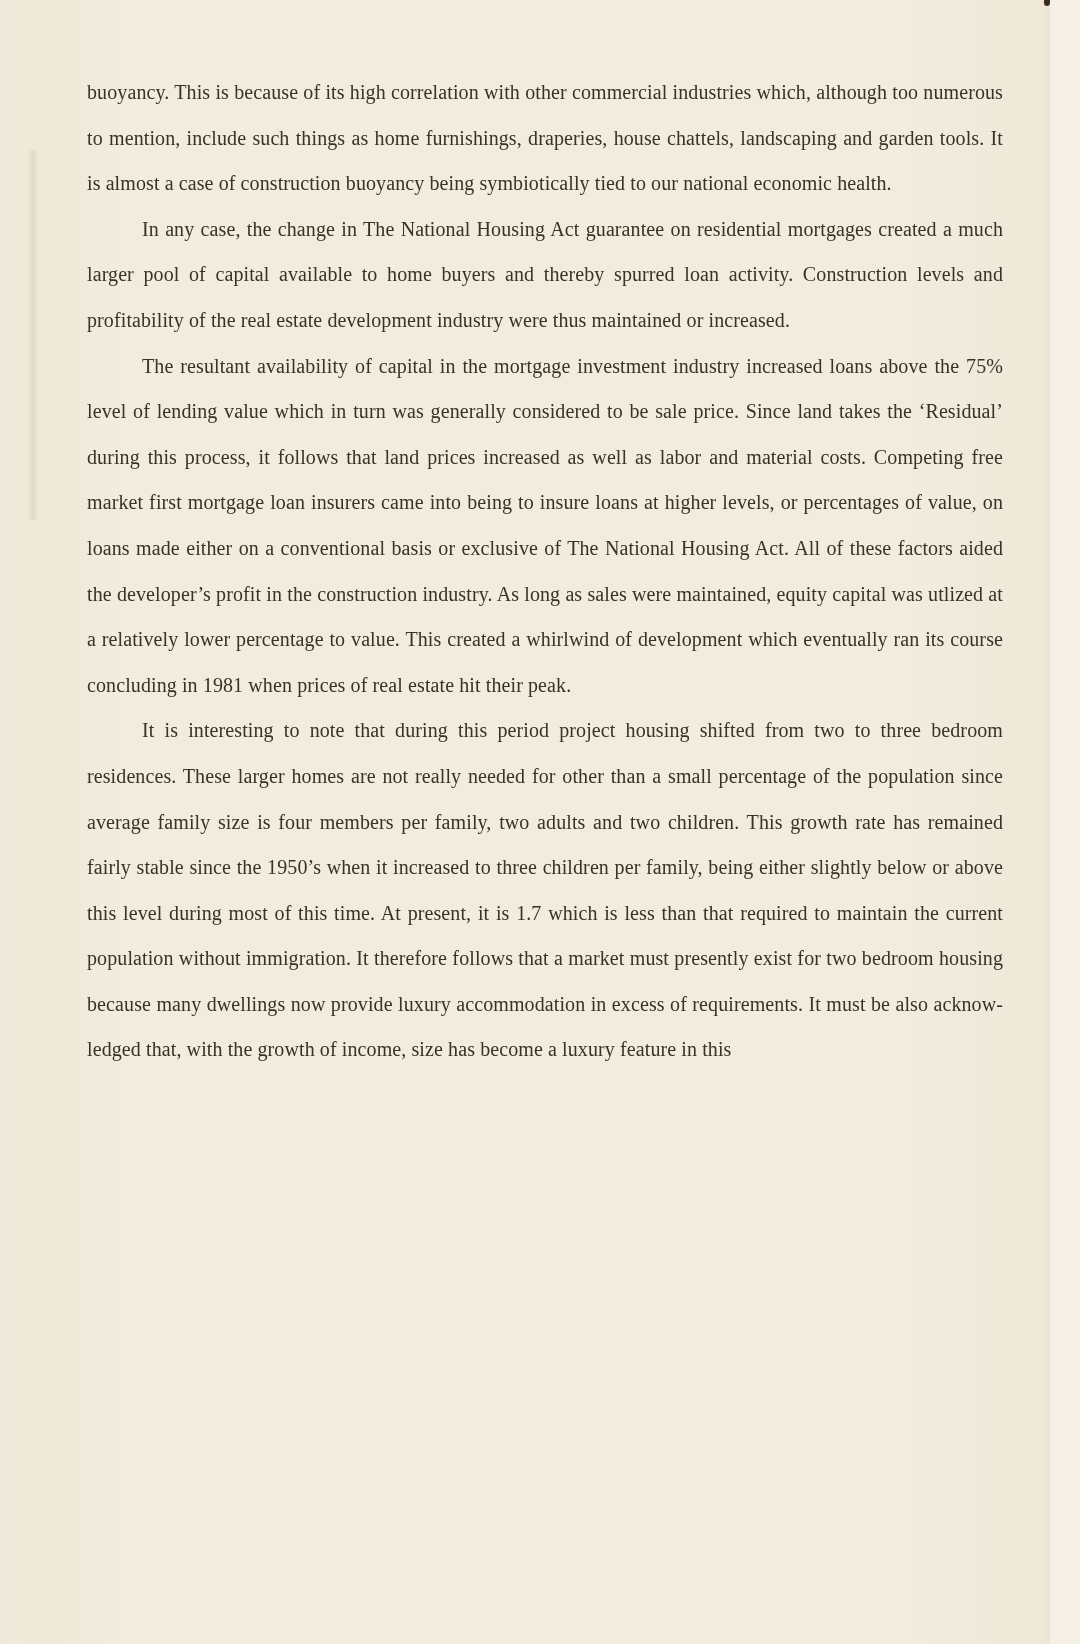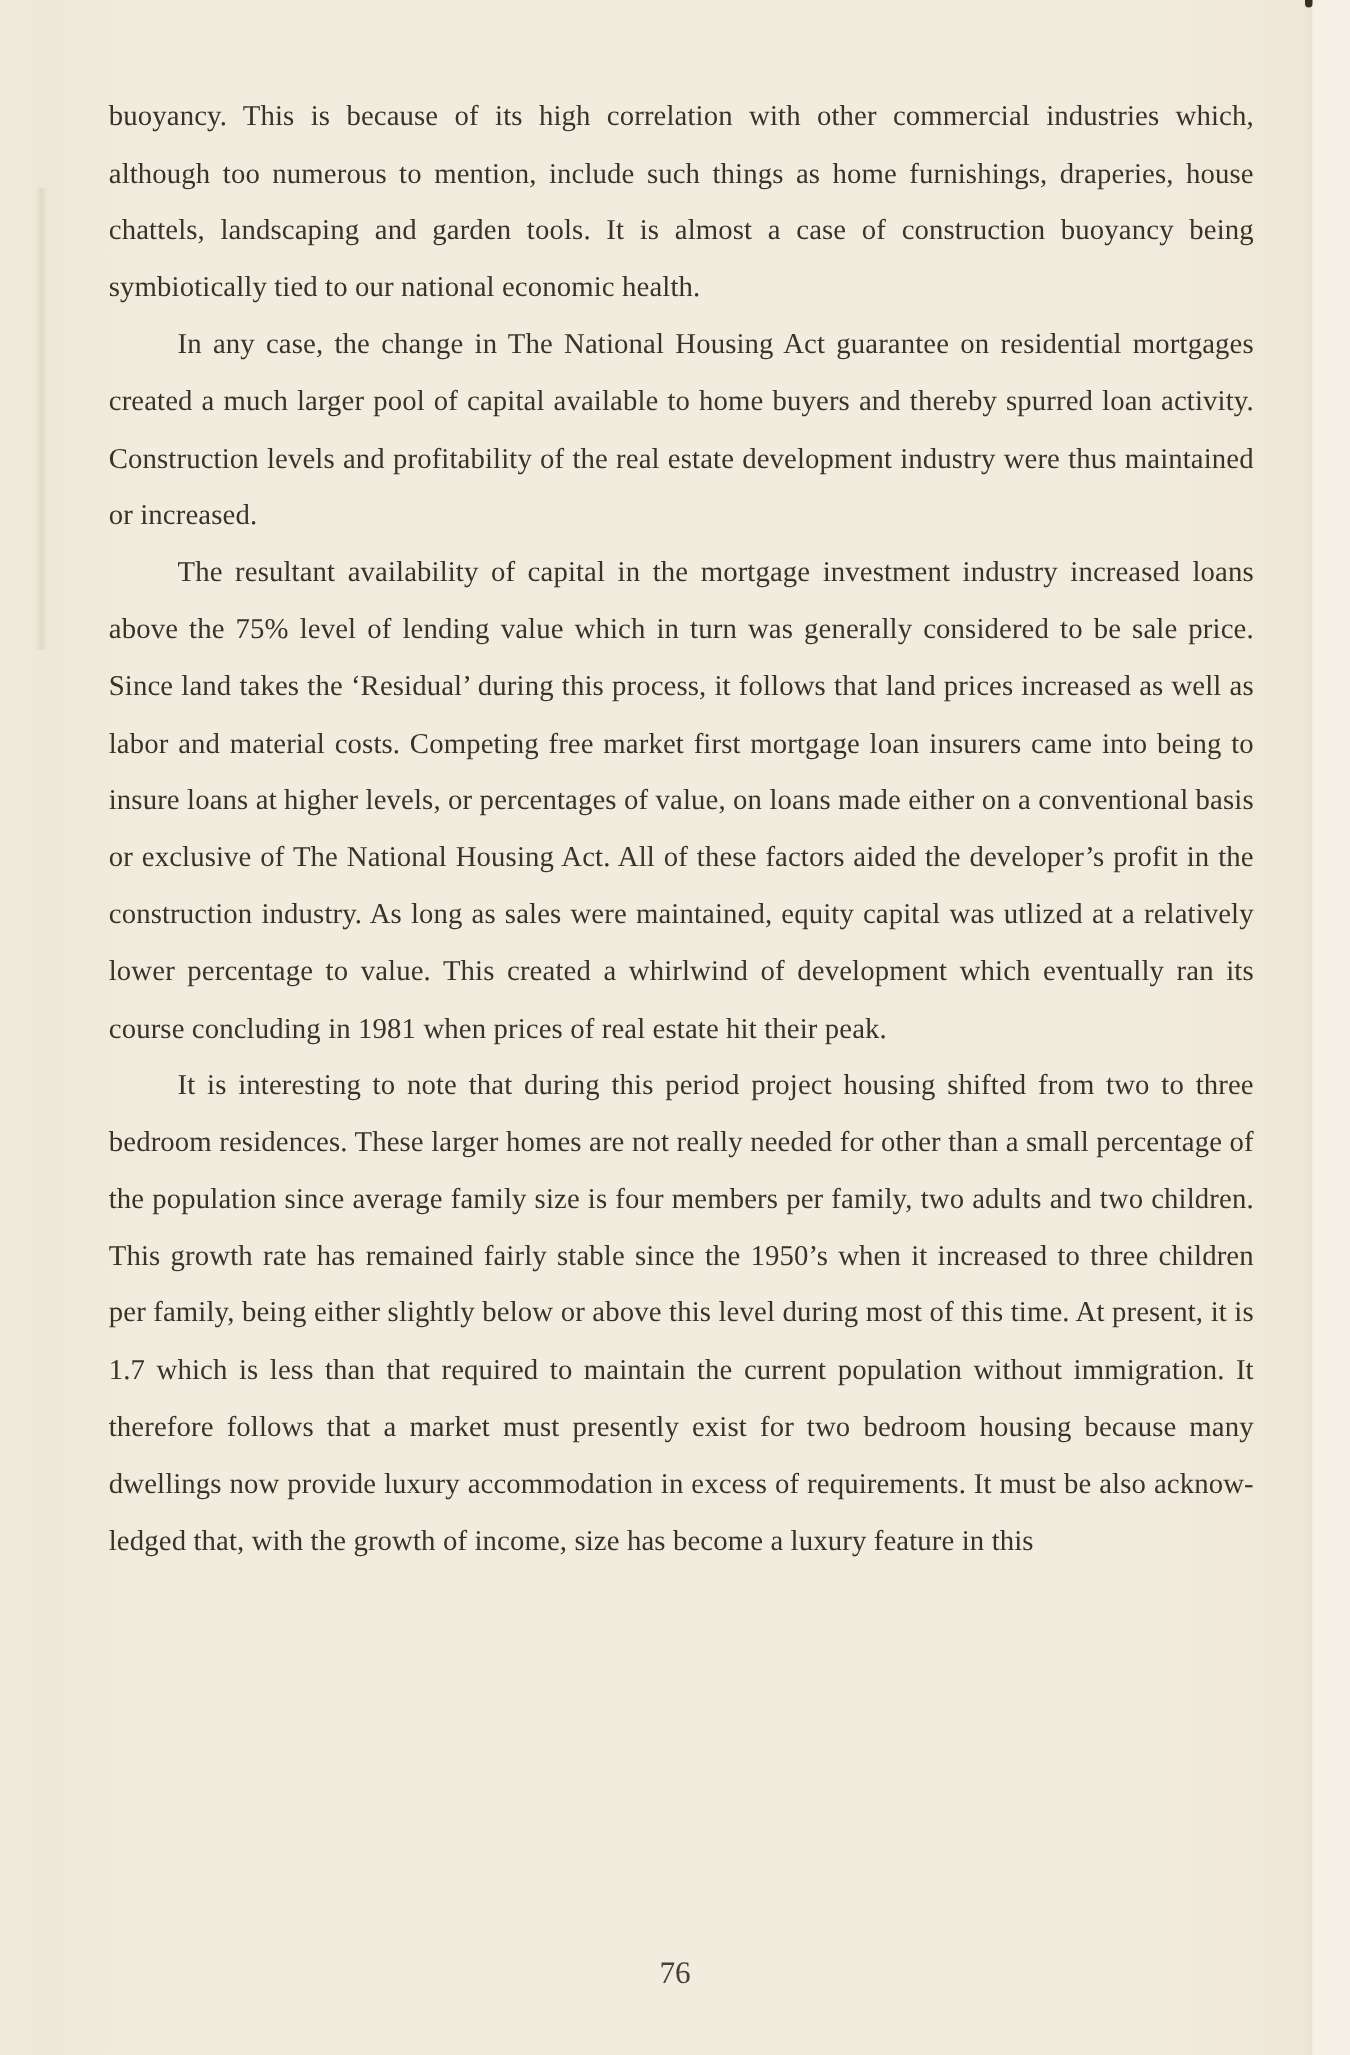--- a/index.html
+++ b/index.html
@@ -45,21 +45,21 @@
       height: 6px;
       background: #3c2d20;
       border-radius: 0 0 3px 3px;
     }
     .text-block {
       position: absolute;
       left: 87px;
       top: 70px;
       width: 916px;
       font-family: "Liberation Serif", serif;
-      font-size: 23px;
+      font-size: 20px;
       line-height: 45.6px;
       color: #3a3128;
       text-align: justify;
       letter-spacing: 0.1px;
     }
     .text-block p {
       margin: 0;
       text-indent: 55px;
     }
     .text-block p.cont {
@@ -80,16 +80,15 @@
 <body>
 
 <div class="page">
   <div class="gutter-shadow"></div>
   <div class="text-block">
     <p class="cont">buoyancy. This is because of its high correlation with other commercial industries which, although too numerous to mention, include such things as home furnishings, draperies, house chattels, landscaping and garden tools. It is almost a case of construction buoyancy being symbiotically tied to our national economic health.</p>
     <p>In any case, the change in The National Housing Act guarantee on residential mortgages created a much larger pool of capital available to home buyers and thereby spurred loan activity. Construction levels and profitability of the real estate development industry were thus maintained or increased.</p>
     <p>The resultant availability of capital in the mortgage investment industry increased loans above the 75% level of lending value which in turn was generally considered to be sale price. Since land takes the ‘Residual’ during this process, it follows that land prices increased as well as labor and material costs. Competing free market first mortgage loan insurers came into being to insure loans at higher levels, or percentages of value, on loans made either on a conventional basis or exclusive of The National Housing Act. All of these factors aided the developer’s profit in the construction industry. As long as sales were maintained, equity capital was utlized at a relatively lower percentage to value. This created a whirlwind of development which eventually ran its course concluding in 1981 when prices of real estate hit their peak.</p>
     <p>It is interesting to note that during this period project housing shifted from two to three bedroom residences. These larger homes are not really needed for other than a small percentage of the population since average family size is four members per family, two adults and two children. This growth rate has remained fairly stable since the 1950’s when it increased to three children per family, being either slightly below or above this level during most of this time. At present, it is 1.7 which is less than that required to maintain the current population without immigration. It therefore follows that a market must presently exist for two bedroom housing because many dwellings now provide luxury accommodation in excess of requirements. It must be also acknow- ledged that, with the growth of income, size has become a luxury feature in this</p>
   </div>
-  <div class="page-number">76</div>
 </div>
 <div class="edge-strip"></div>
 <div class="corner-mark"></div>
 
 </body></html>

